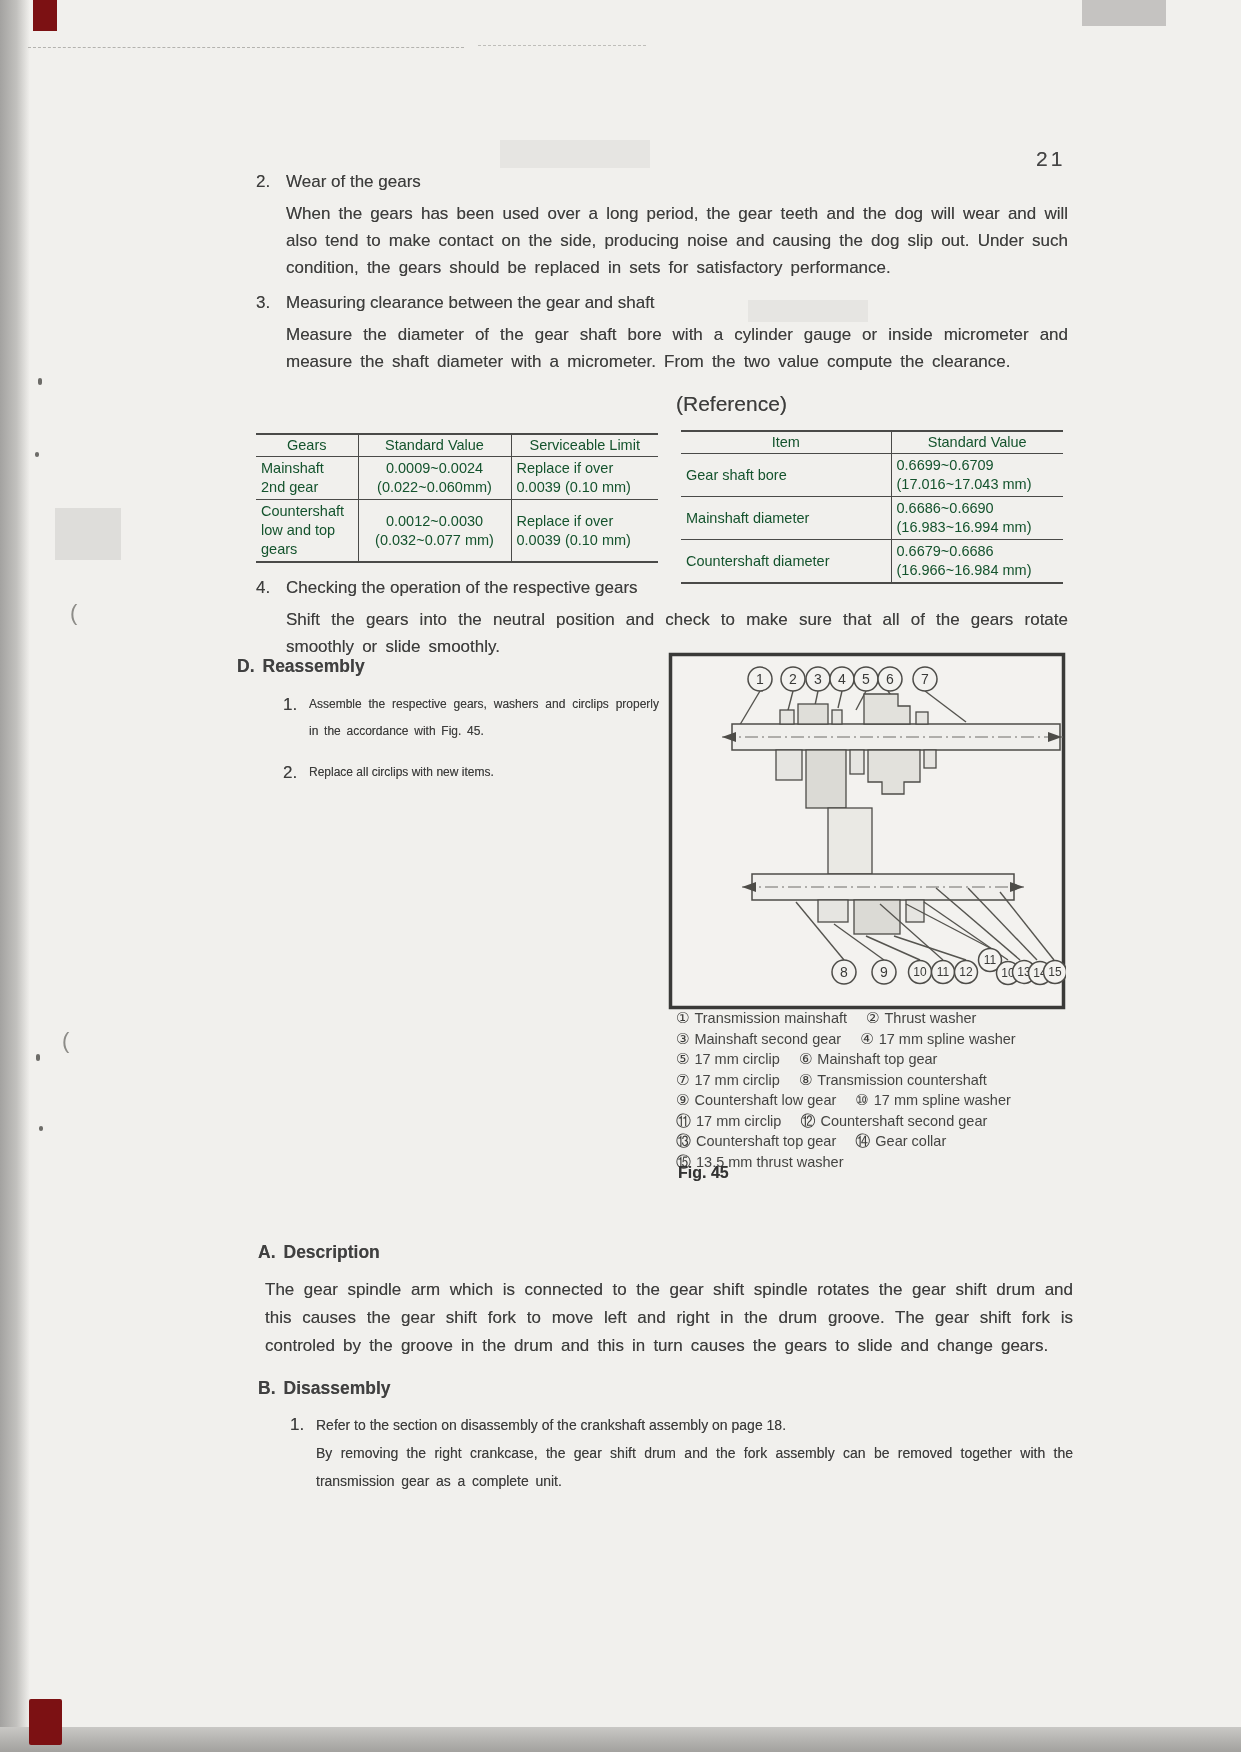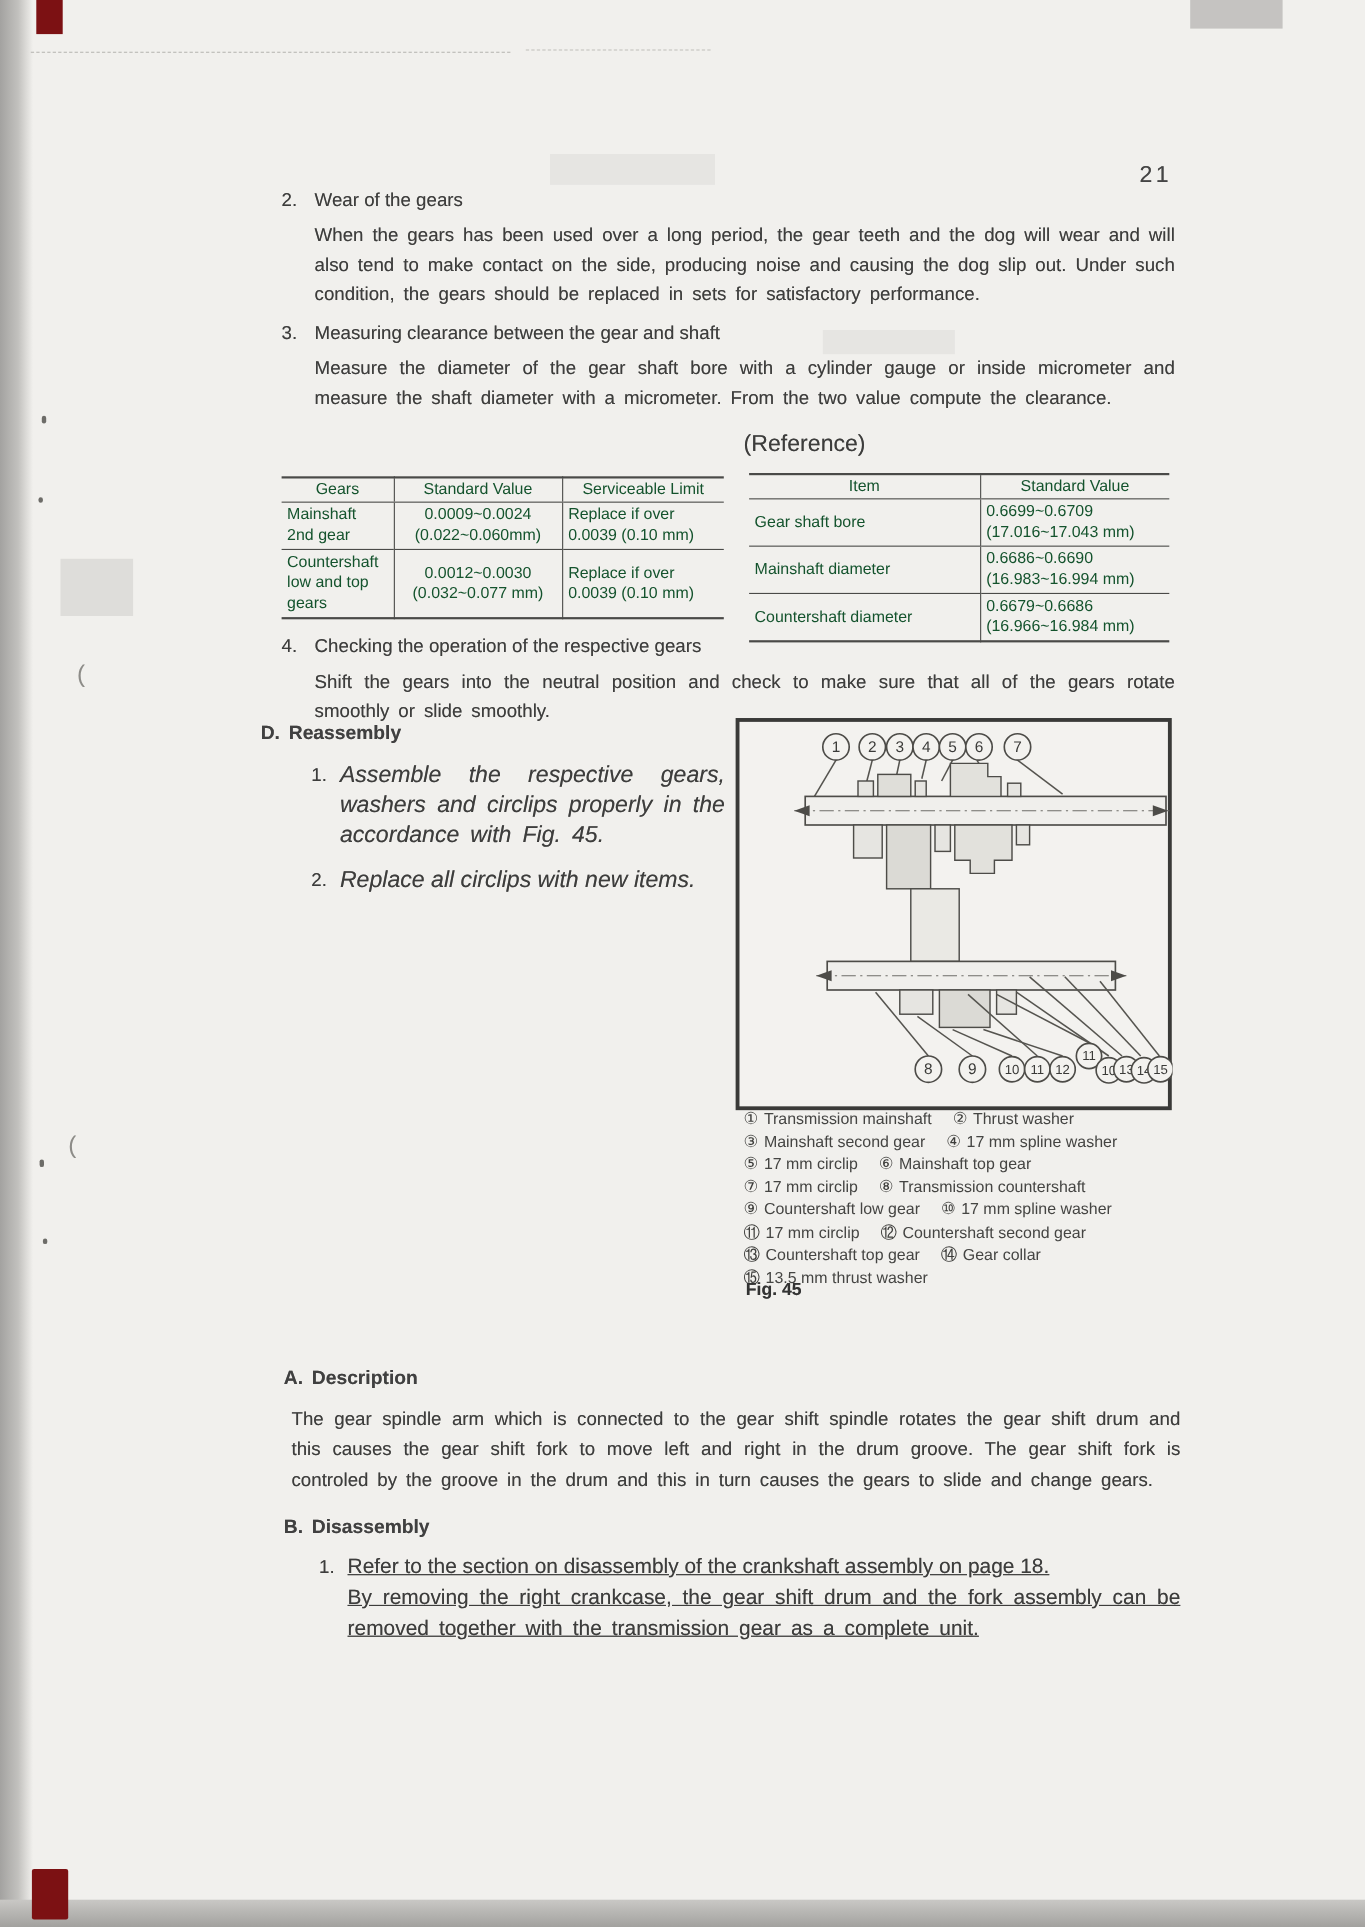--- a/index.html
+++ b/index.html
@@ -57,38 +57,38 @@
   .tbl-right td{padding:2px 8px;}
   
   .intro{position:absolute;left:256px;top:168px;width:812px;}
   .item4{position:absolute;left:256px;top:574px;width:812px;}
   .reassembly{position:absolute;left:237px;top:656px;width:424px;}
   .sec-head{font-weight:bold;font-size:17.5px;color:#404040;}
   .sec-head .letter{margin-right:8px;}
   .reassembly .intro-p{margin:14px 0 0 24px;width:392px;font-size:17px;line-height:27px;}
   .reassembly .step{display:flex;margin:14px 0 0 46px;width:376px;}
   .reassembly .step .num{width:26px;flex:none;font-size:17px;line-height:27px;}
-  .reassembly .step p{font-size:21px;line-height:27px;font-style:italic;}
+  .reassembly .step p{font-size:12px;line-height:27px;}
   
   .fig-wrap{position:absolute;left:668px;top:652px;}
   .legend{position:absolute;left:676px;top:1008px;width:414px;font-size:14.5px;line-height:20.5px;color:#454543;}
   .lg-line{white-space:nowrap;}
   .lg-item{margin-right:15px;}
   .lg-m{font-size:15px;margin-right:5px;color:#3c3c3a;}
   .fig-caption{position:absolute;left:678px;top:1164px;font-weight:bold;font-size:16px;color:#333;}
   
   .gearshift{position:absolute;left:233px;top:1206px;width:862px;}
   .gs-title{font-weight:bold;font-size:19px;letter-spacing:.5px;color:#2e2e2d;}
   .gs-title .num{margin-right:10px;}
   .gs-sub{margin:36px 0 0 25px;}
   .gs-body{margin:13px 0 0 32px;width:808px;font-size:17px;line-height:28px;}
   .gs-sub2{margin:18px 0 0 25px;}
   .gs-step{display:flex;margin:12px 0 0 57px;width:783px;}
   .gs-step .num{width:26px;flex:none;font-size:17px;line-height:28px;}
-  .gs-step .stx{font-size:19px;line-height:28px;text-decoration:underline;}
+  .gs-step .stx{font-size:14px;line-height:28px;}
 </style>
 </head>
 <body>
 
 <div class="page">
 
   <div class="edge-left"></div>
   <div class="edge-bottom"></div>
   <div class="red-top"></div>
   <div class="red-bottom"></div>

